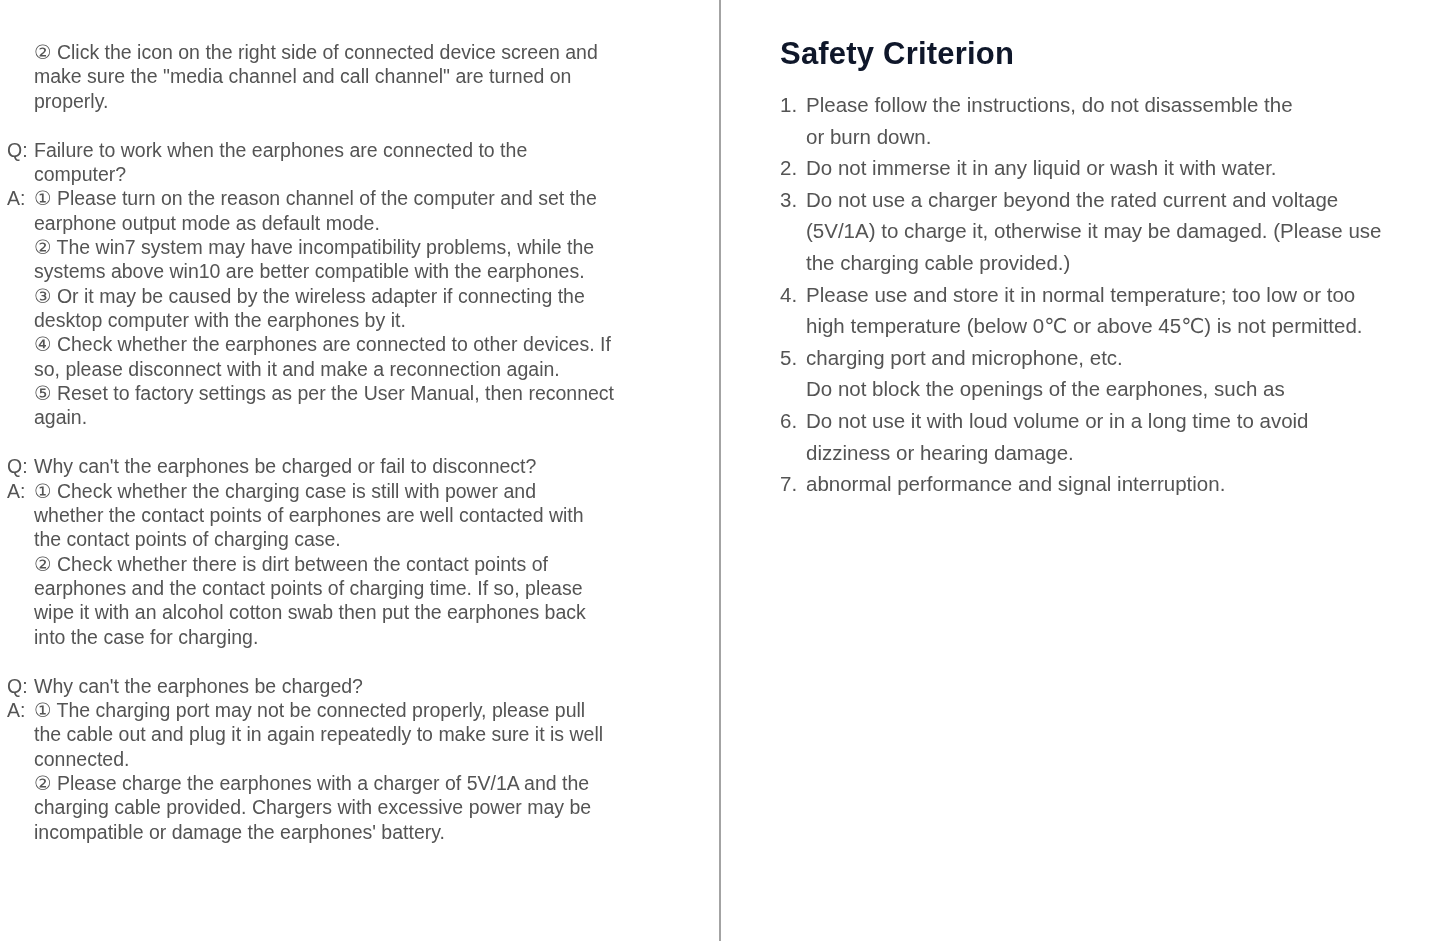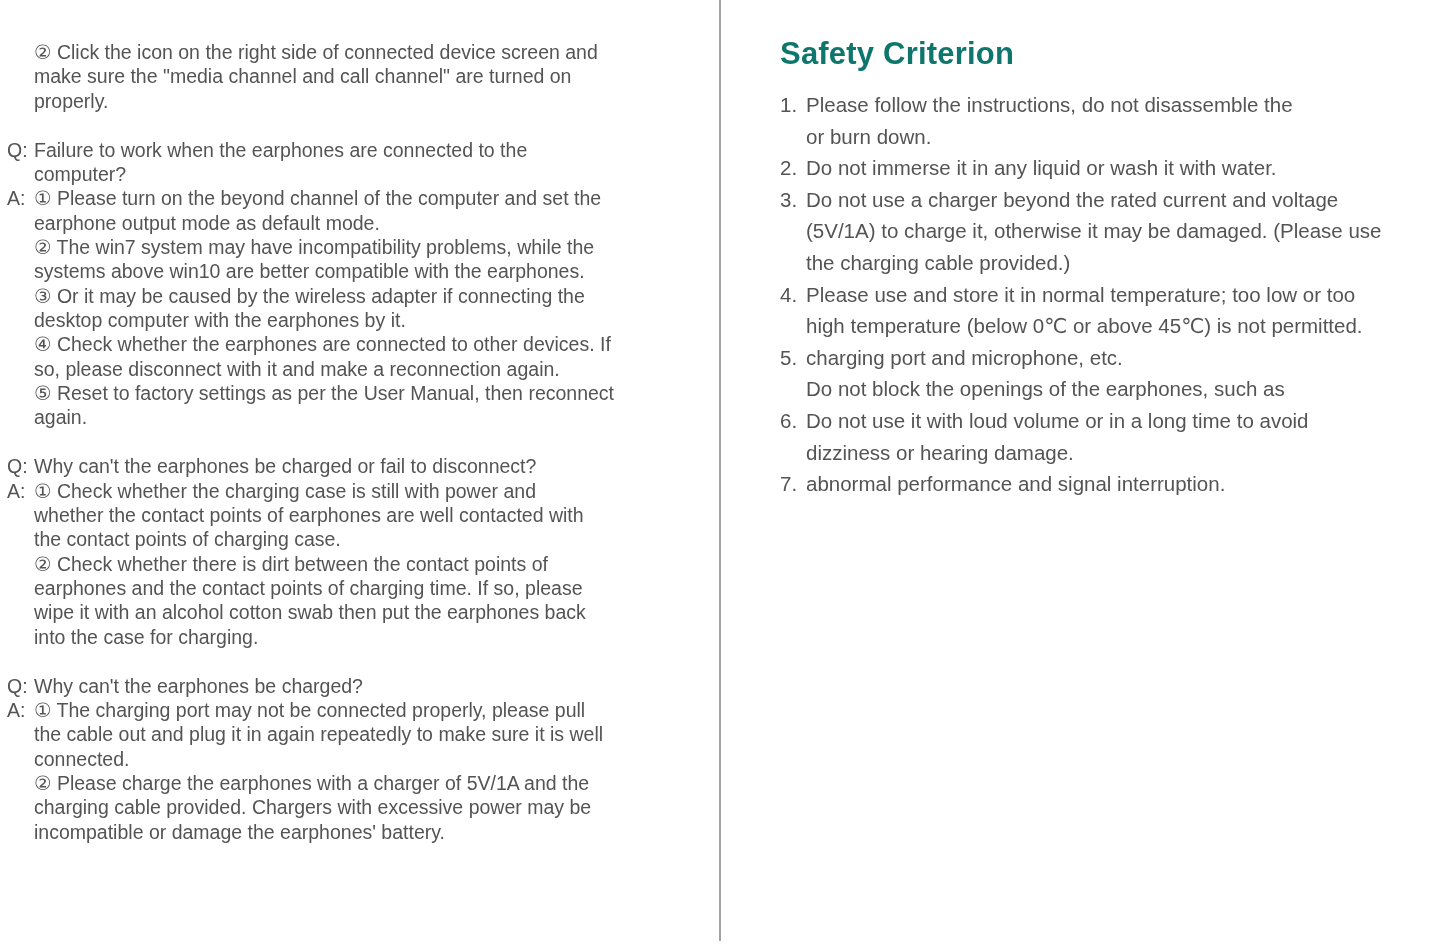--- a/index.html
+++ b/index.html
@@ -55,21 +55,21 @@
     width: 662px;
     color: #545454;
     font-size: 20.5px;
     line-height: 31.6px;
   }
   .col-right h1 {
     margin: 0 0 17px 0;
     font-size: 31px;
     line-height: 36px;
     font-weight: 700;
-    color: #0f766e;
+    color: #0f172a;
     letter-spacing: 0.2px;
   }
   .s-item {
     position: relative;
     padding-left: 26px;
   }
   .s-item .num {
     position: absolute;
     left: 0;
     top: 0;
@@ -85,21 +85,21 @@
         <div class="line">make sure the "media channel and call channel" are turned on</div>
         <div class="line">properly.</div>
       </div>
       <div class="block q-block">
         <span class="marker">Q:</span>
         <div class="line">Failure to work when the earphones are connected to the</div>
         <div class="line">computer?</div>
       </div>
       <div class="block">
         <span class="marker">A:</span>
-        <div class="line">① Please turn on the beyond channel of the computer and set the</div>
+        <div class="line">① Please turn on the reason channel of the computer and set the</div>
         <div class="line">earphone output mode as default mode.</div>
         <div class="line">② The win7 system may have incompatibility problems, while the</div>
         <div class="line">systems above win10 are better compatible with the earphones.</div>
         <div class="line">③ Or it may be caused by the wireless adapter if connecting the</div>
         <div class="line">desktop computer with the earphones by it.</div>
         <div class="line">④ Check whether the earphones are connected to other devices. If</div>
         <div class="line">so, please disconnect with it and make a reconnection again.</div>
         <div class="line">⑤ Reset to factory settings as per the User Manual, then reconnect</div>
         <div class="line">again.</div>
       </div>

